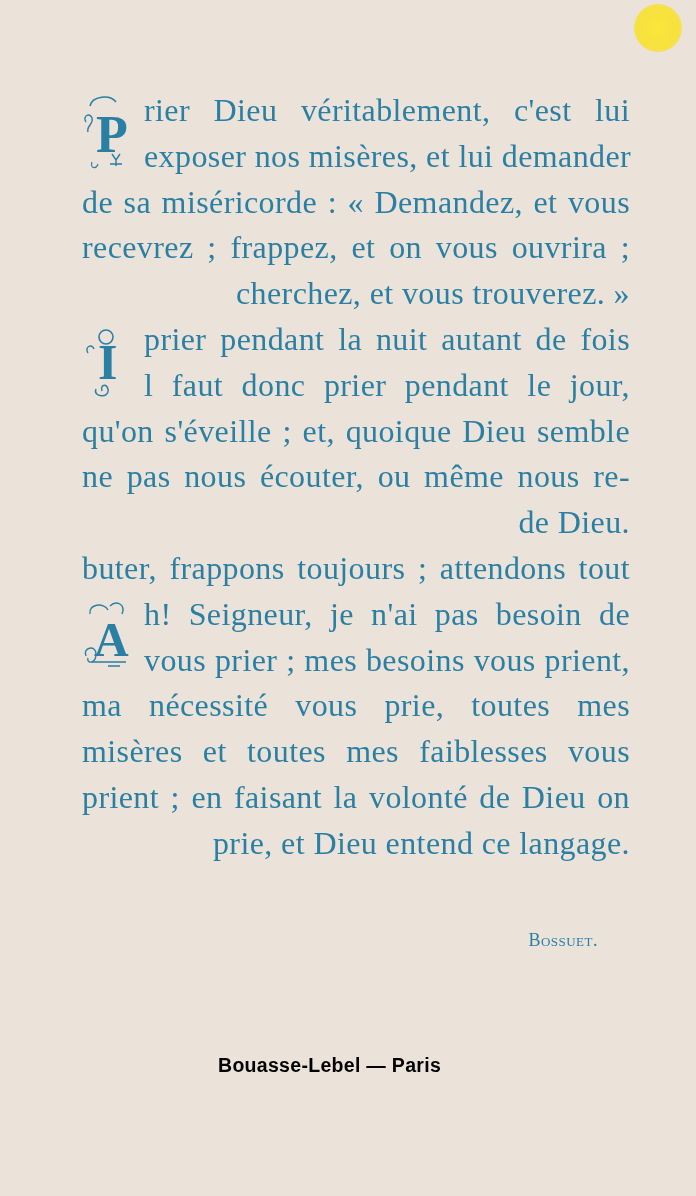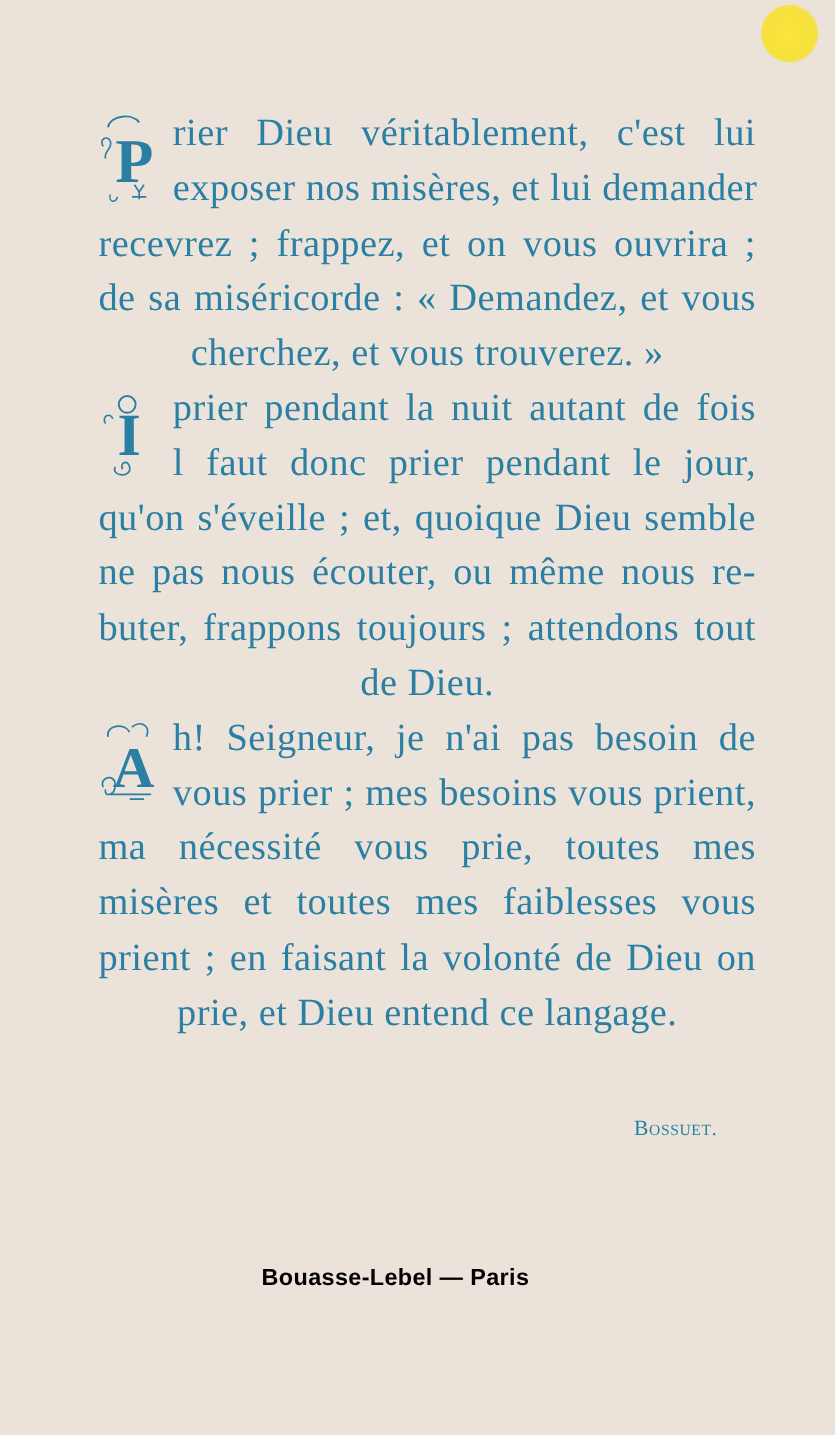--- a/index.html
+++ b/index.html
@@ -18,21 +18,21 @@
   .text-block {
     position: absolute; left: 82px; width: 548px; top: 88px;
   }
   .line {
     height: 45.8px; line-height: 45.8px;
     font-size: 32px; letter-spacing: 0.4px;
     text-align: justify; text-align-last: justify;
     white-space: nowrap;
     display: flex; justify-content: space-between;
   }
-  .line.last { justify-content: center; }
+  .line.last { justify-content: flex-end; }
   .indent { padding-left: 62px; }
   .dropcap {
     position: absolute; left: 0; width: 56px; height: 84px;
     color: #2a7fa3;
   }
   .dropcap svg { width: 56px; height: 84px; }
   .para { position: relative; }
   .signature {
     position: absolute; top: 930px; right: 98px;
     font-size: 18px; letter-spacing: 0.5px;
@@ -62,24 +62,24 @@
         <path d="M10 70 C8 76, 14 78, 16 72" stroke="#2a7fa3" stroke-width="1.2" fill="none"></path>
       </svg>
     </div>
     <div class="line indent">
         <span style="width:100%;text-align:justify;text-align-last:justify;display:block">rier Dieu véritablement, c'est lui</span>
       </div>
     <div class="line indent">
         <span style="width:100%;text-align:justify;text-align-last:justify;display:block">exposer nos misères, et lui demander</span>
       </div>
     <div class="line">
-        <span style="width:100%;text-align:justify;text-align-last:justify;display:block">recevrez ; frappez, et on vous ouvrira ;</span>
+        <span style="width:100%;text-align:justify;text-align-last:justify;display:block">de sa miséricorde : « Demandez, et vous</span>
       </div>
     <div class="line">
-        <span style="width:100%;text-align:justify;text-align-last:justify;display:block">de sa miséricorde : « Demandez, et vous</span>
+        <span style="width:100%;text-align:justify;text-align-last:justify;display:block">recevrez ; frappez, et on vous ouvrira ;</span>
       </div>
     <div class="line last">
         <span>cherchez, et vous trouverez. »</span>
       </div>
   </div>
 
   <div class="para">
     <div class="dropcap" style="top:2px">
       <svg viewBox="0 0 56 84">
         <circle cx="24" cy="18" r="7" stroke="#2a7fa3" stroke-width="1.6" fill="none"></circle>
@@ -93,25 +93,25 @@
       </div>
     <div class="line indent">
         <span style="width:100%;text-align:justify;text-align-last:justify;display:block">l faut donc prier pendant le jour,</span>
       </div>
     <div class="line">
         <span style="width:100%;text-align:justify;text-align-last:justify;display:block">qu'on s'éveille ; et, quoique Dieu semble</span>
       </div>
     <div class="line">
         <span style="width:100%;text-align:justify;text-align-last:justify;display:block">ne pas nous écouter, ou même nous re-</span>
       </div>
+    <div class="line last">
+        <span>de Dieu.</span>
+      </div>
     <div class="line">
         <span style="width:100%;text-align:justify;text-align-last:justify;display:block">buter, frappons toujours ; attendons tout</span>
-      </div>
-    <div class="line last">
-        <span>de Dieu.</span>
       </div>
   </div>
 
   <div class="para">
     <div class="dropcap" style="top:2px">
       <svg viewBox="0 0 56 84">
         <path d="M8 20 C6 10, 22 8, 26 16" stroke="#2a7fa3" stroke-width="1.4" fill="none"></path>
         <path d="M28 12 C34 6, 44 10, 40 20" stroke="#2a7fa3" stroke-width="1.4" fill="none"></path>
         <text x="12" y="62" font-family="Liberation Serif, serif" font-size="48" fill="#2a7fa3" font-weight="bold">A</text>
         <path d="M4 62 C0 54, 14 50, 14 60 C14 70, 4 70, 6 64" stroke="#2a7fa3" stroke-width="1.4" fill="none"></path>

